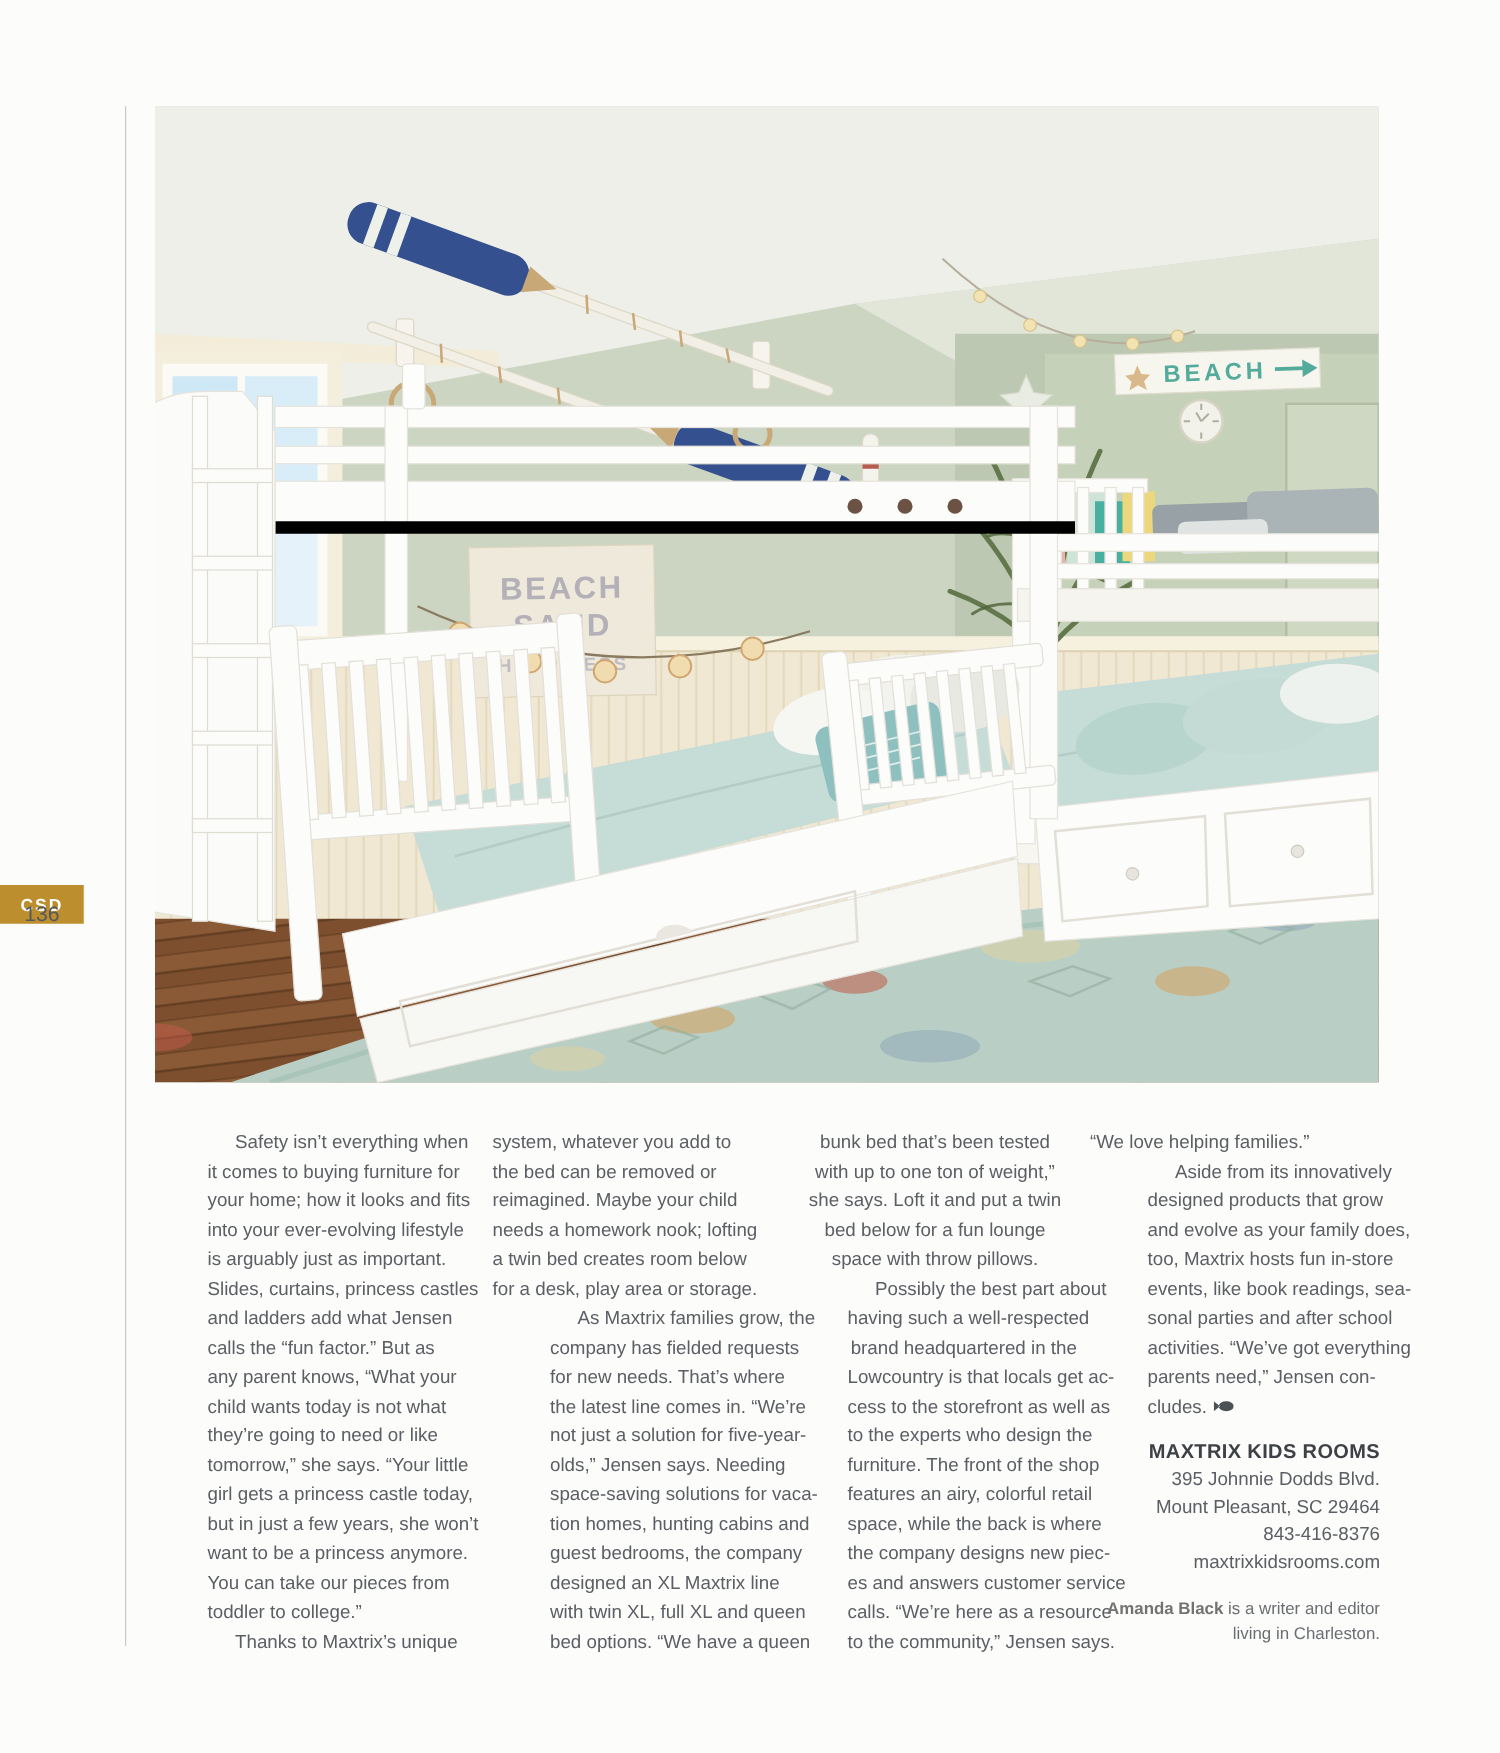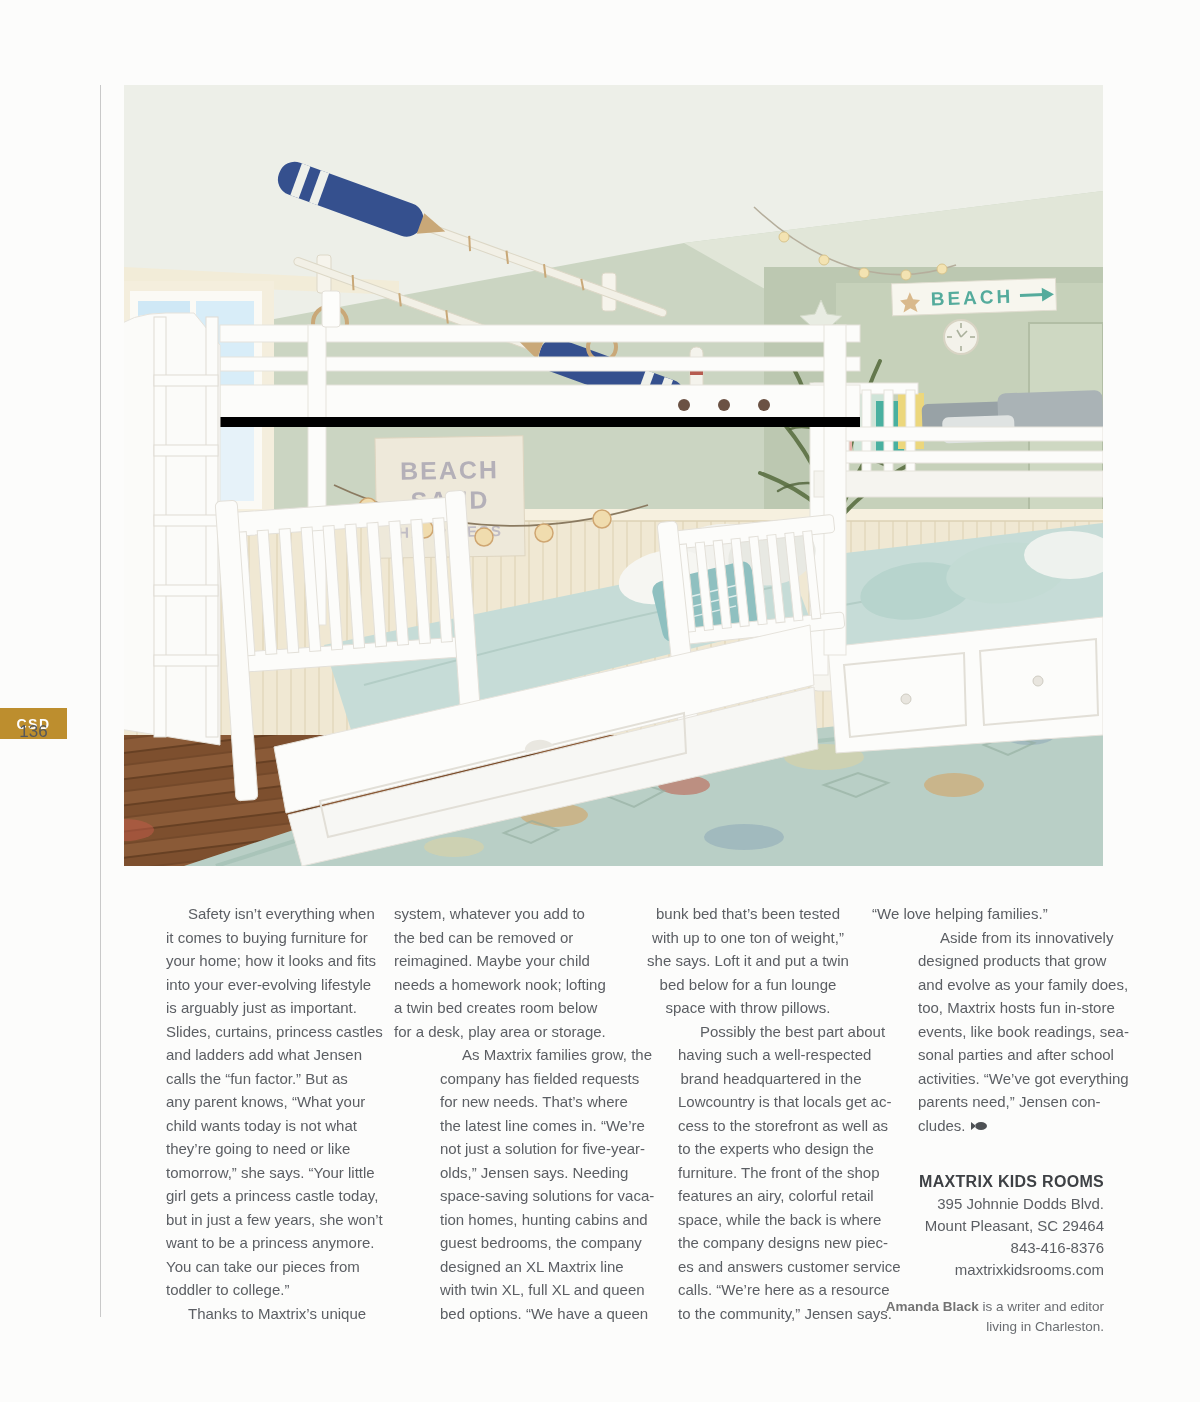--- a/index.html
+++ b/index.html
@@ -17,21 +17,21 @@
   .pagenum{position:absolute;left:0;top:722px;width:67px;text-align:center;
        font-size:17px;color:#55585c;}
   .col{position:absolute;top:902px;width:232px;font-size:15px;line-height:23.5px;}
   .col p{margin:0;white-space:pre;}
   .col p.indent{text-indent:22px;margin-left:46px;}
   .col-1{left:120px;}
   .col-2{left:394px;}
   .col-3{left:632px;text-align:center;}
   .col-4{left:872px;}
   .endmark{display:inline-block;vertical-align:baseline;margin-left:5px;}
-  .contact{margin-top:34px;text-align:right;line-height:22px;font-size:15px;color:#5b5e63;}
+  .contact{margin-top:14px;text-align:right;line-height:22px;font-size:15px;color:#5b5e63;}
   .contact .name{font-weight:bold;font-size:16px;color:#3e4145;letter-spacing:.3px;}
   .byline{margin-top:16px;text-align:right;font-size:13.5px;line-height:20px;color:#6a6d71;}
   .byline .author{font-weight:bold;color:#737373;}
   text{font-family:"Liberation Sans",sans-serif;}
 </style>
 </head>
 <body>
 
 <div class="vrule"></div>
 

